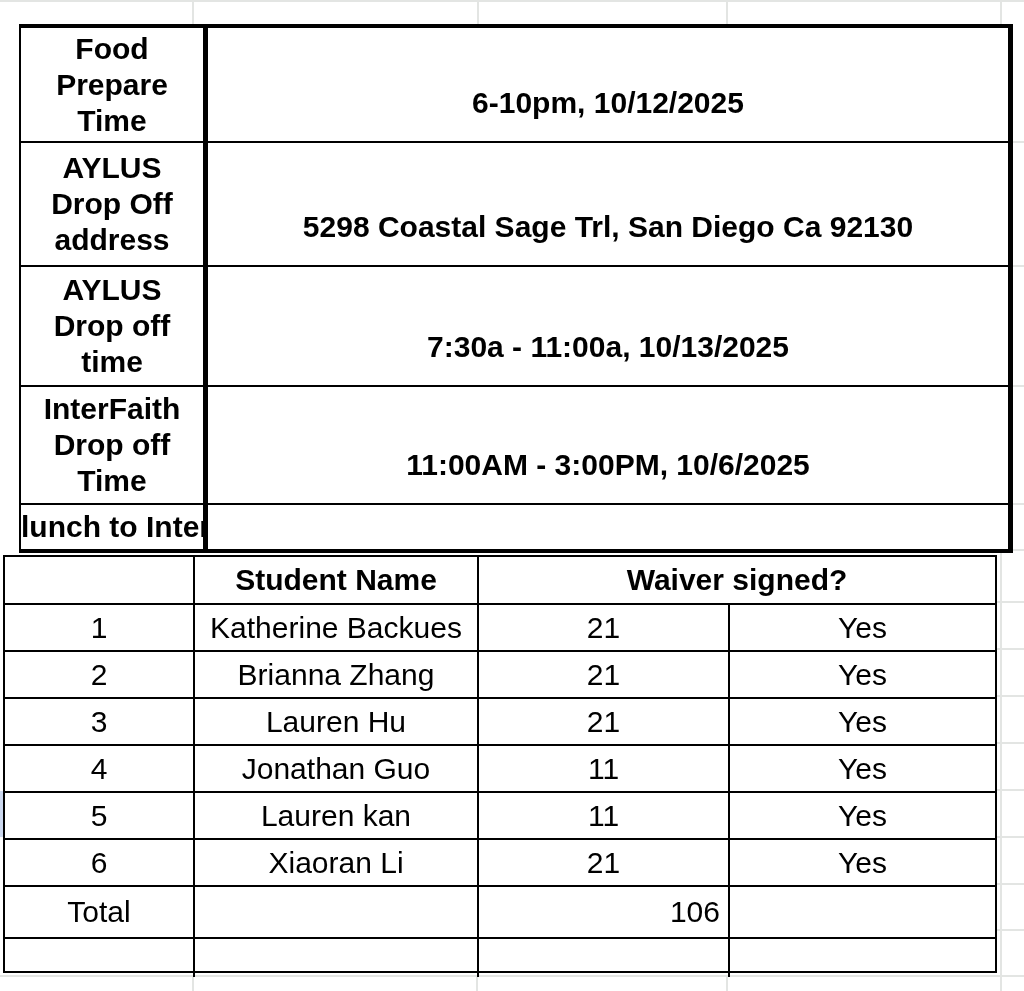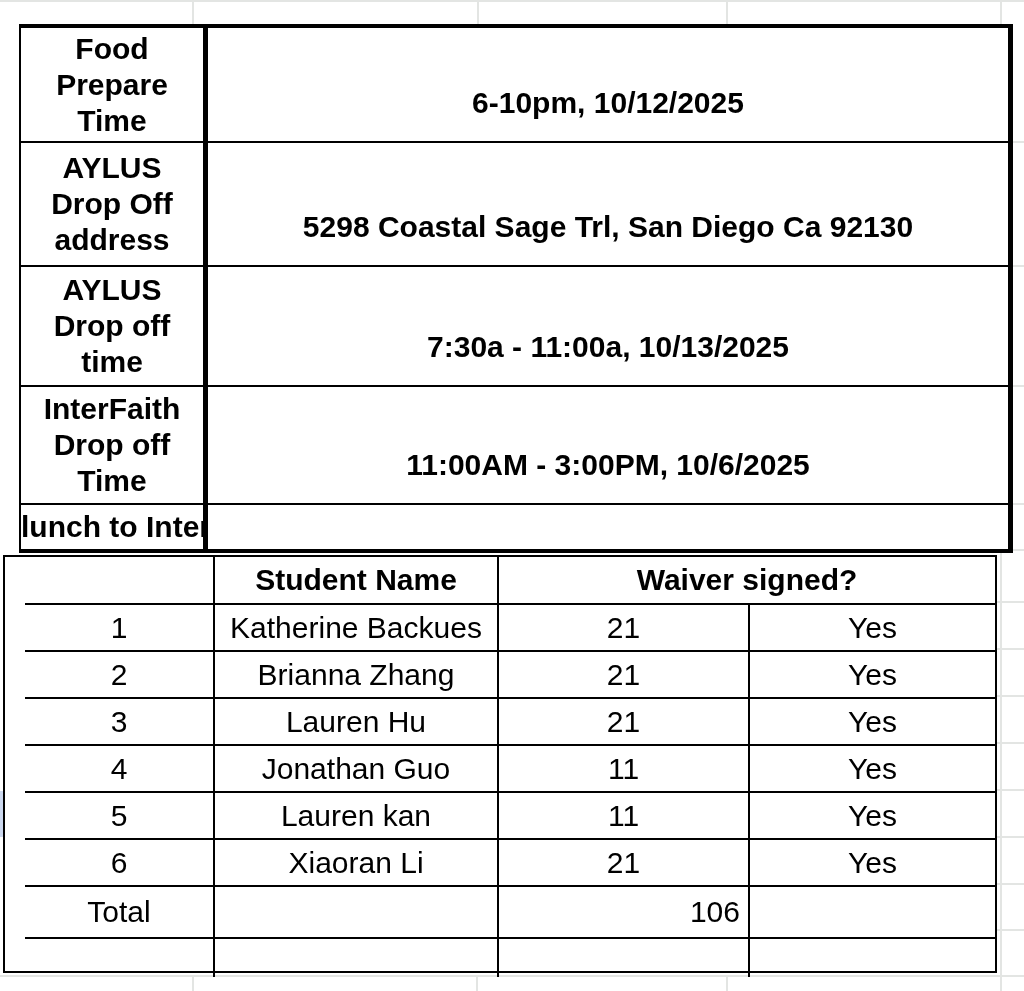--- a/index.html
+++ b/index.html
@@ -35,21 +35,21 @@
     font-weight:bold;font-size:30px;padding-bottom:21px;box-sizing:border-box;overflow:hidden;
   }
   .info-row.driver .info-label{
     flex-direction:row;justify-content:flex-start;align-items:center;
     white-space:nowrap;font-size:30px;
   }
 
   
   .block-table{
     position:absolute;left:3px;top:555px;width:994px;height:418px;
-    box-sizing:border-box;background:#fff;border:2px solid #000;padding-left:20px;
+    box-sizing:border-box;background:#fff;border:2px solid #000;
   }
   .trow{display:flex;box-sizing:border-box;border-bottom:2px solid #000;height:47px;}
   .trow.thead{height:48px;}
   .trow.total{height:52px;}
   .trow.empty{height:38px;border-bottom:none;}
   .c{
     box-sizing:border-box;border-right:2px solid #000;
     display:flex;align-items:center;justify-content:center;
     font-size:30px;overflow:hidden;
   }

